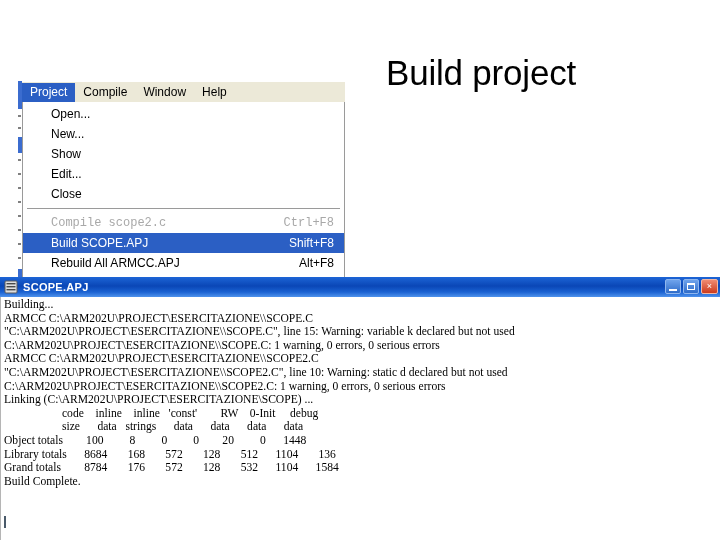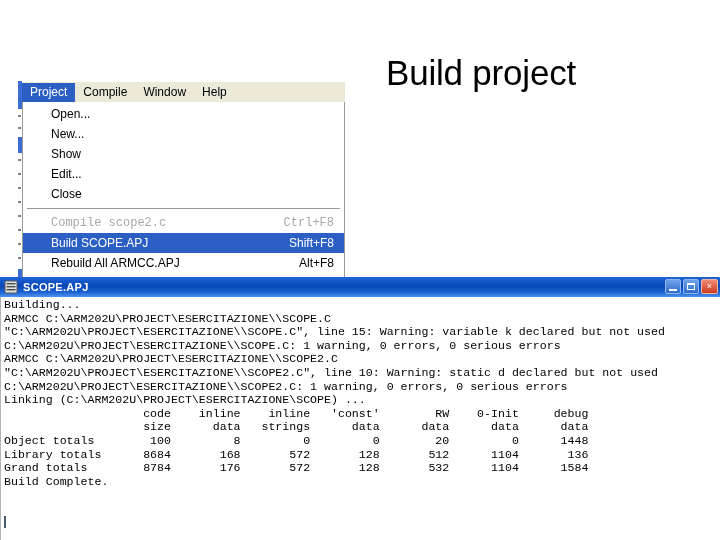--- a/index.html
+++ b/index.html
@@ -212,21 +212,21 @@
     background: #ffffff;
     border-left: 1px solid #b5b5b5;
     box-sizing: border-box;
     overflow: hidden;
   }
   #console-text {
     position: absolute;
     left: 3px;
     top: 1px;
     margin: 0;
-    font-family: Liberation Mono, monospace;
+    font-family: Liberation Serif, serif;
     font-size: 11.6px;
     line-height: 13.6px;
     color: #000000;
     white-space: pre;
     letter-spacing: 0px;
   }
   #caret {
     position: absolute;
     left: 3px;
     top: 219px;

